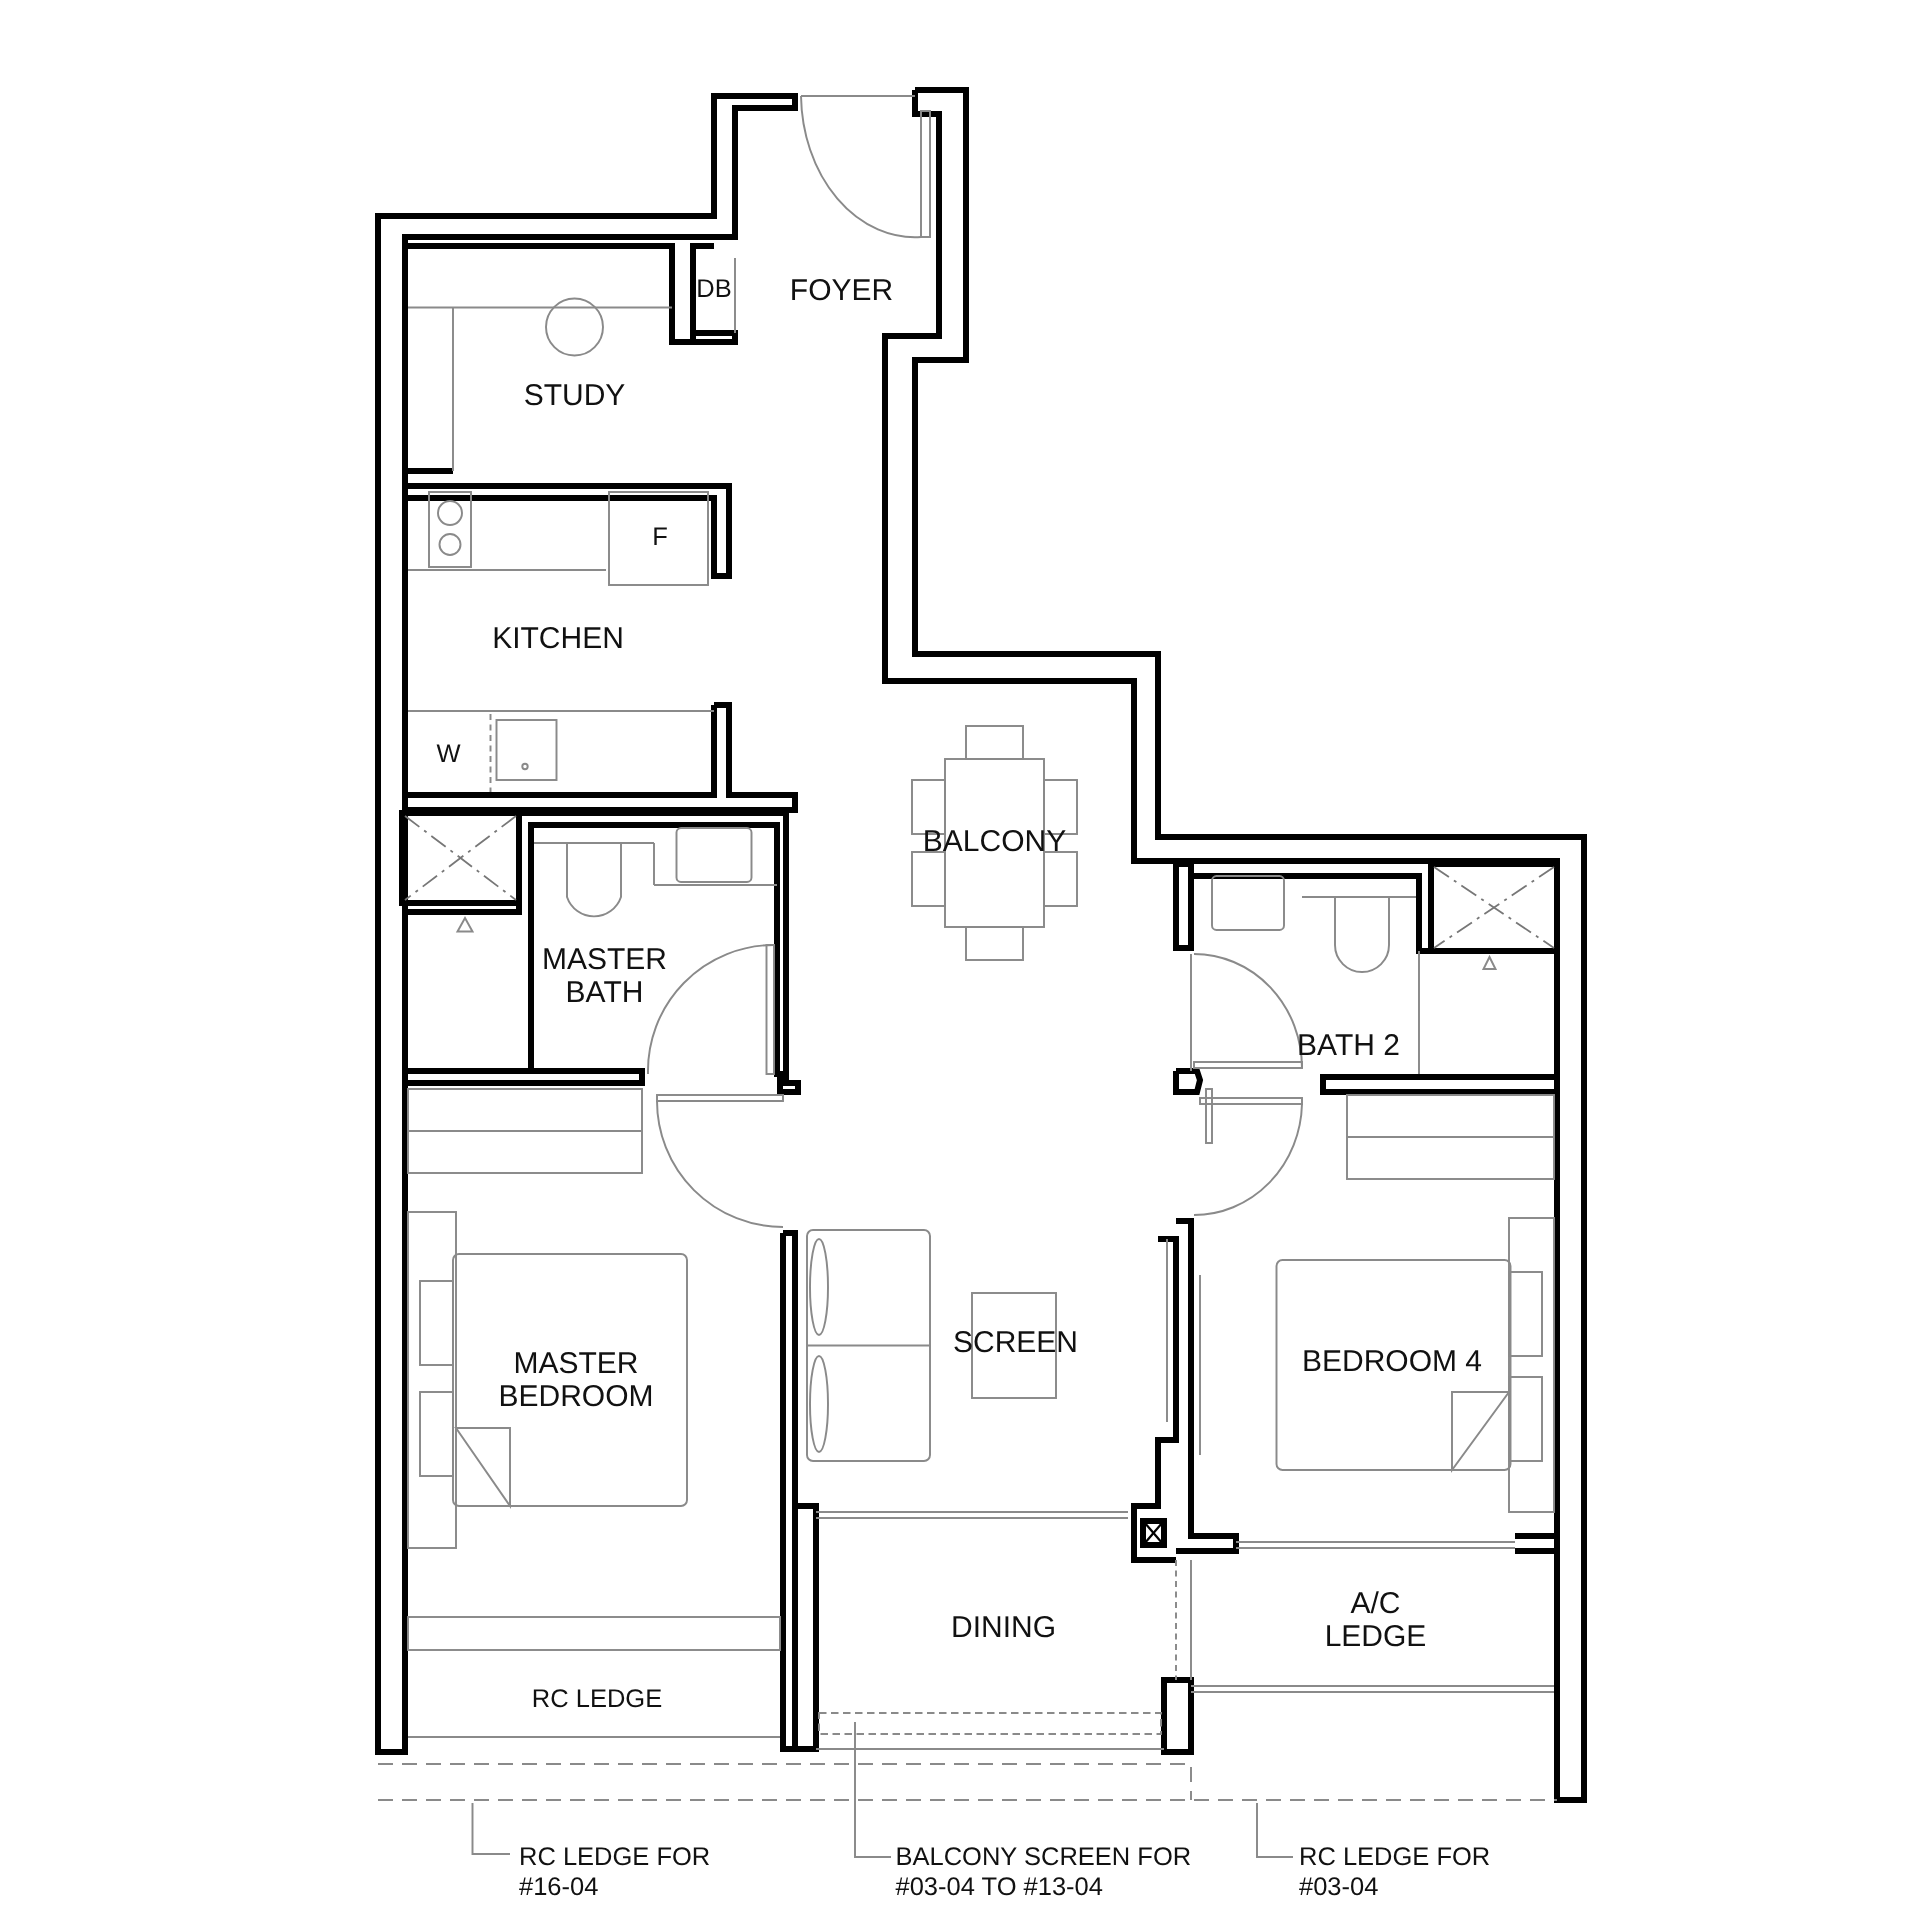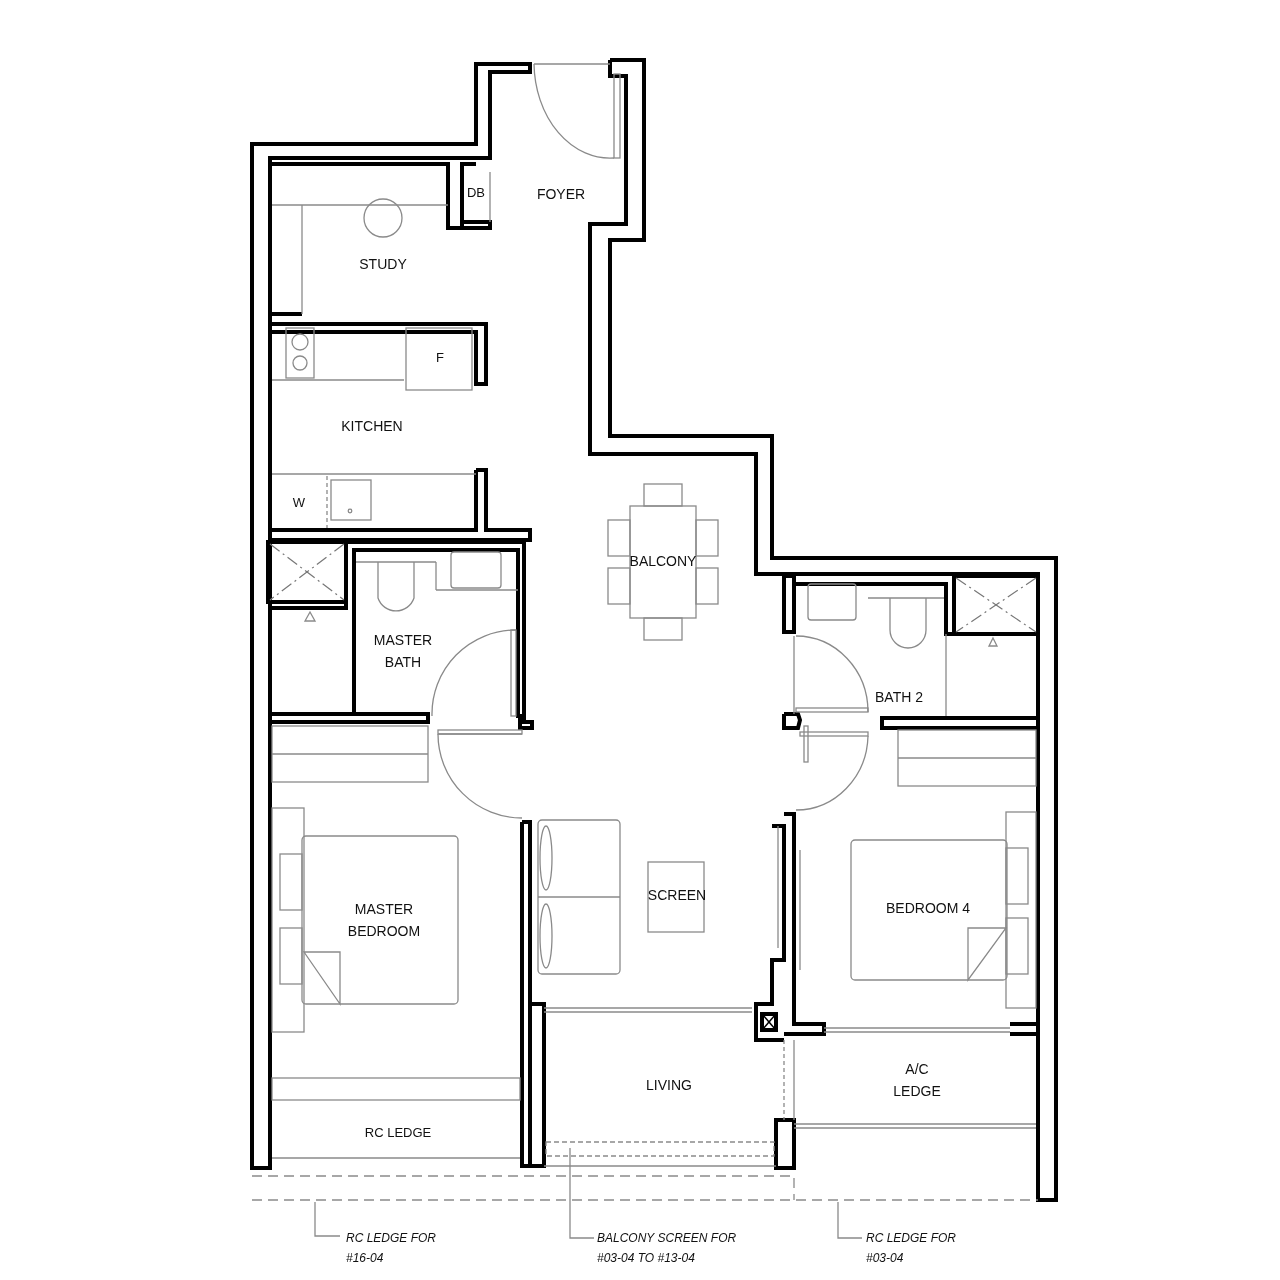--- a/index.html
+++ b/index.html
@@ -2,23 +2,23 @@
 <html><head>
 <meta charset="utf-8">
 <style>
   html, body { margin: 0; padding: 0; background: #ffffff; }
   body { width: 1280px; height: 1280px; position: relative; overflow: hidden; font-family: "Liberation Sans", sans-serif; }
   #plan { position: absolute; left: 0; top: 0; width: 1280px; height: 1280px; }
   .wall { fill: none; stroke: #000; stroke-width: 4; stroke-linejoin: miter; }
   .thin { fill: none; stroke: #8a8a8a; stroke-width: 1.3; }
   .dash { fill: none; stroke: #8a8a8a; stroke-width: 1.3; stroke-dasharray: 10 6; }
   .dashdot { fill: none; stroke: #777; stroke-width: 1.2; stroke-dasharray: 12 4 2 4; }
-  .lbl { position: absolute; color: #111; font-size: 14px; line-height: 22px; text-align: center; white-space: pre-line; transform: translate(-50%, -50%); }
-  .lbl.small { font-size: 13px; line-height: 16px; }
-  .lbl.note { font-size: 12px; line-height: 20px; text-align: left; transform: none; font-style: italic; }
+  .lbl { position: absolute; color: #111; font-size: 20px; line-height: 22px; text-align: center; white-space: pre-line; transform: translate(-50%, -50%); }
+  .lbl.small { font-size: 17px; line-height: 16px; }
+  .lbl.note { font-size: 17px; line-height: 20px; text-align: left; transform: none; }
 </style>
 </head>
 <body>
 
 <svg id="plan" viewBox="0 0 1280 1280" xmlns="http://www.w3.org/2000/svg">
 
   <g>
 
     <polyline class="wall" points="500,64 530,64 530,72 490,72 490,158 270,158 270,1168 252,1168 252,144 476,144 476,64 500,64"></polyline>
 
@@ -182,21 +182,21 @@
 <div class="lbl small" style="left:440px;top:358px">F</div>
 <div class="lbl small" style="left:299px;top:503px">W</div>
 <div class="lbl" style="left:663px;top:561px">BALCONY</div>
 <div class="lbl" style="left:403px;top:651px">MASTER
 BATH</div>
 <div class="lbl" style="left:899px;top:697px">BATH 2</div>
 <div class="lbl" style="left:384px;top:920px">MASTER
 BEDROOM</div>
 <div class="lbl" style="left:677px;top:895px">SCREEN</div>
 <div class="lbl" style="left:928px;top:908px">BEDROOM 4</div>
-<div class="lbl" style="left:669px;top:1085px">LIVING</div>
+<div class="lbl" style="left:669px;top:1085px">DINING</div>
 <div class="lbl" style="left:917px;top:1080px">A/C
 LEDGE</div>
 <div class="lbl small" style="left:398px;top:1133px">RC LEDGE</div>
 
 <div class="lbl note" style="left:346px;top:1228px">RC LEDGE FOR
 #16-04</div>
 <div class="lbl note" style="left:597px;top:1228px">BALCONY SCREEN FOR
 #03-04 TO #13-04</div>
 <div class="lbl note" style="left:866px;top:1228px">RC LEDGE FOR
 #03-04</div>

